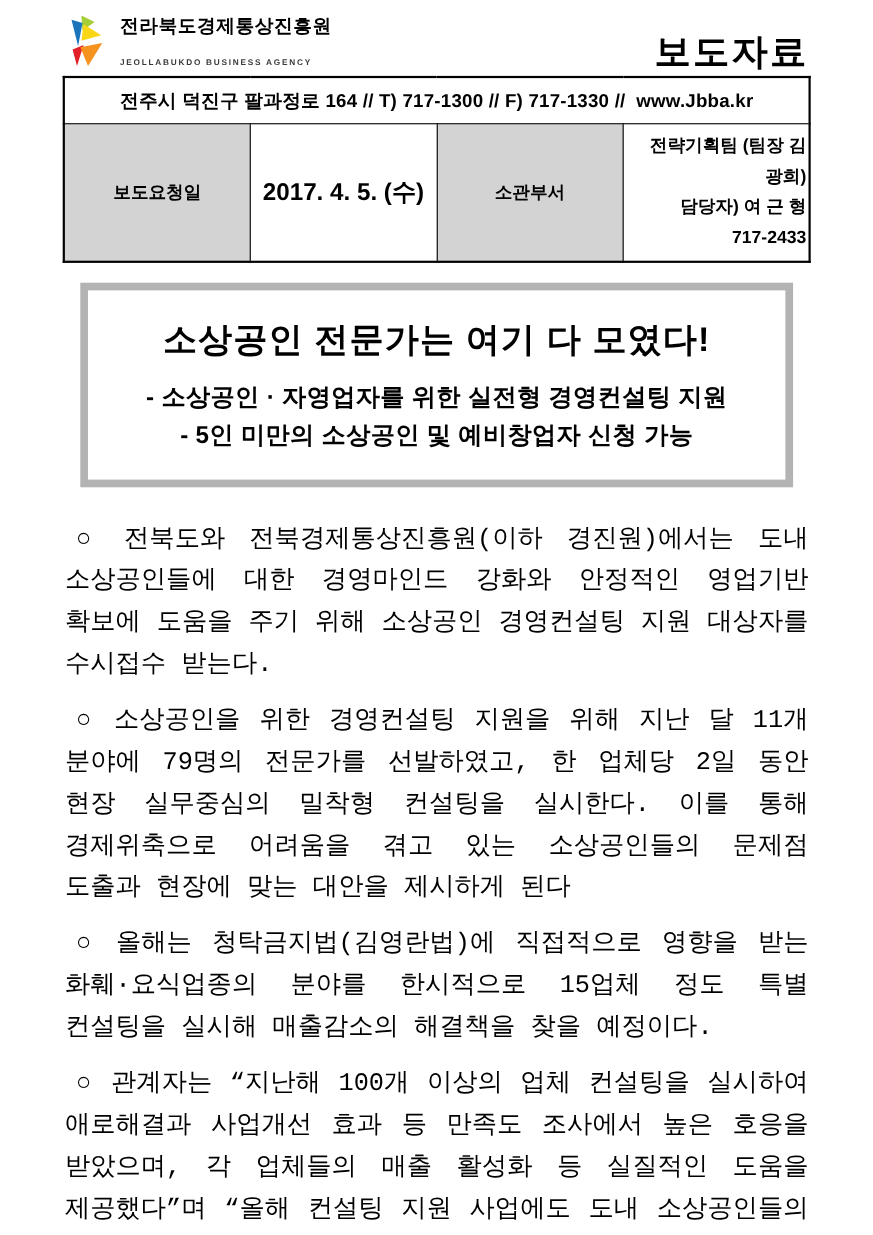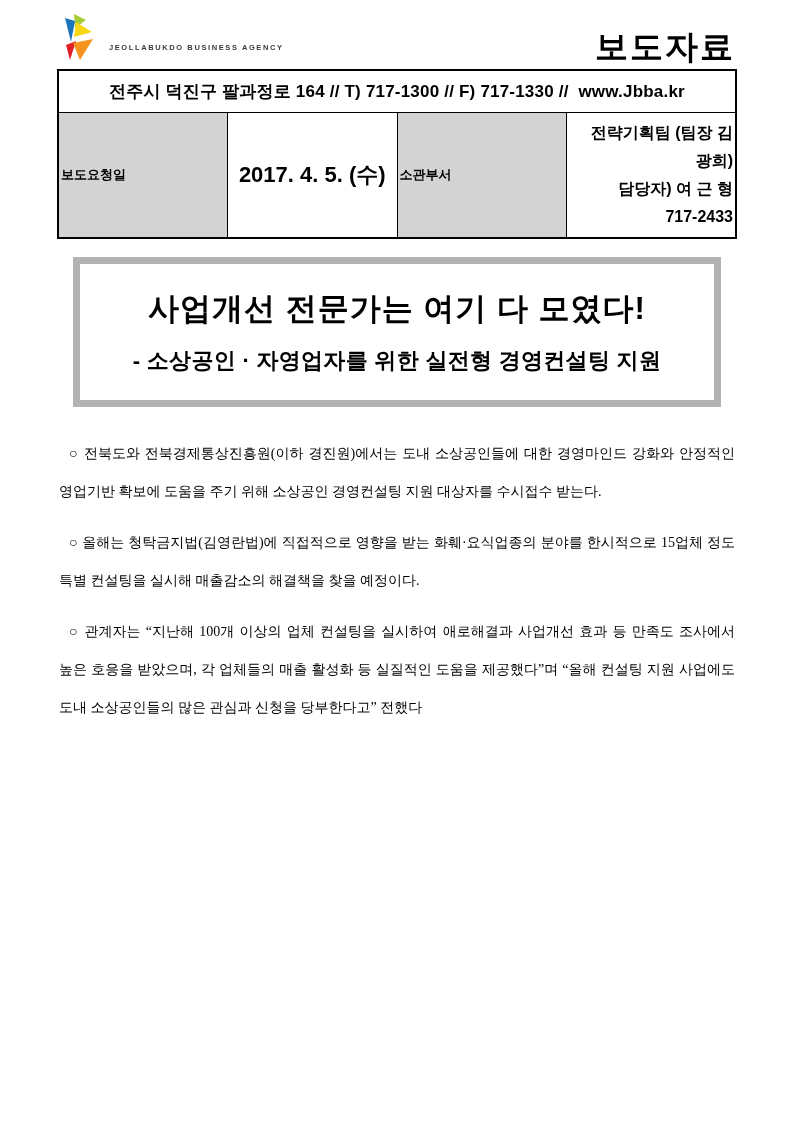--- a/index.html
+++ b/index.html
@@ -71,21 +71,22 @@
   }
   .addr-cell {
     text-align: center;
     font-size: 17px;
     padding: 9px 4px;
     white-space: pre-wrap;
     letter-spacing: 0.2px;
   }
   .label-cell {
     background: var(--label-cell-bg);
-    font-size: 13px;
+    text-align: center;
+    font-size: 16px;
     padding: 6px 2px;
   }
   .value-cell {
     text-align: center;
     font-size: 22px;
     padding: 6px 2px;
   }
   .dept-cell {
     text-align: right;
     padding: 6px 2px 6px 10px;
@@ -114,22 +115,22 @@
     font-weight: 700;
     line-height: 1.6;
     letter-spacing: 0.3px;
   }
   
   .article-body {
     margin-top: 28px;
     padding: 0 2px;
   }
   .para {
-    font-family: Liberation Serif, serif;
-    font-size: 14px;
+    font-family: Liberation Mono, monospace;
+    font-size: 23px;
     line-height: 38px;
     text-align: justify;
     margin: 0 0 13px 0;
     text-indent: 10px;
     word-break: keep-all;
     overflow-wrap: break-word;
   }
 </style>
 </head>
 <body>
@@ -139,20 +140,21 @@
   <header class="top-header">
     <div class="logo">
       <svg width="42" height="48" viewBox="0 0 42 48" aria-hidden="true">
         <polygon points="15,0 27,6 16,14" fill="var(--logo-green)"></polygon>
         <polygon points="6,4 16,7 12,28" fill="var(--logo-blue)"></polygon>
         <polygon points="17,8 33,18 15,23" fill="var(--logo-yellow)"></polygon>
         <polygon points="7,31 17,27 11,46" fill="var(--logo-red)"></polygon>
         <polygon points="14,29 34,25 21,46" fill="var(--logo-orange)"></polygon>
       </svg>
       <div class="logo-text">
+        <div class="ko">전라북도경제통상진흥원</div>
         <div class="en">JEOLLABUKDO BUSINESS AGENCY</div>
       </div>
     </div>
     <div class="doc-type">보도자료</div>
   </header>
 
   <table class="info-table">
     <tbody>
       <tr>
         <td colspan="4" class="addr-cell">전주시 덕진구 팔과정로 164 // T) 717-1300 // F) 717-1330 //  www.Jbba.kr</td>
@@ -163,23 +165,25 @@
         <td class="label-cell" style="width:13.5%">소관부서</td>
         <td class="dept-cell" style="width:43%">
           <div class="line">전략기획팀 (팀장 김광희)</div>
           <div class="line">담당자) 여 근 형   717-2433</div>
         </td>
       </tr>
     </tbody>
   </table>
 
   <section class="headline-box">
-    <h1 class="headline-title">사업개선 전문가는 여기 다 모였다!</h1>
+    <h1 class="headline-title">소상공인 전문가는 여기 다 모였다!</h1>
     <div class="headline-sub">- 소상공인 · 자영업자를 위한 실전형 경영컨설팅 지원</div>
+    <div class="headline-sub">- 5인 미만의 소상공인 및 예비창업자 신청 가능</div>
   </section>
 
   <main class="article-body">
       <p class="para">○  전북도와 전북경제통상진흥원(이하 경진원)에서는 도내 소상공인들에 대한 경영마인드 강화와 안정적인 영업기반 확보에 도움을 주기 위해 소상공인 경영컨설팅 지원 대상자를 수시접수 받는다.</p>
+      <p class="para">○  소상공인을 위한 경영컨설팅 지원을 위해 지난 달 11개 분야에 79명의 전문가를 선발하였고, 한 업체당 2일 동안 현장 실무중심의 밀착형 컨설팅을 실시한다. 이를 통해 경제위축으로 어려움을 겪고 있는 소상공인들의 문제점 도출과 현장에 맞는 대안을 제시하게 된다</p>
       <p class="para">○  올해는 청탁금지법(김영란법)에 직접적으로 영향을 받는 화훼·요식업종의 분야를 한시적으로 15업체 정도 특별 컨설팅을 실시해 매출감소의 해결책을 찾을 예정이다.</p>
       <p class="para">○  관계자는 “지난해 100개 이상의 업체 컨설팅을 실시하여 애로해결과 사업개선 효과 등 만족도 조사에서 높은 호응을 받았으며, 각 업체들의 매출 활성화 등 실질적인 도움을 제공했다”며 “올해 컨설팅 지원 사업에도 도내 소상공인들의 많은 관심과 신청을 당부한다고” 전했다</p>
     </main>
 
 </div>
 
 </body></html>

